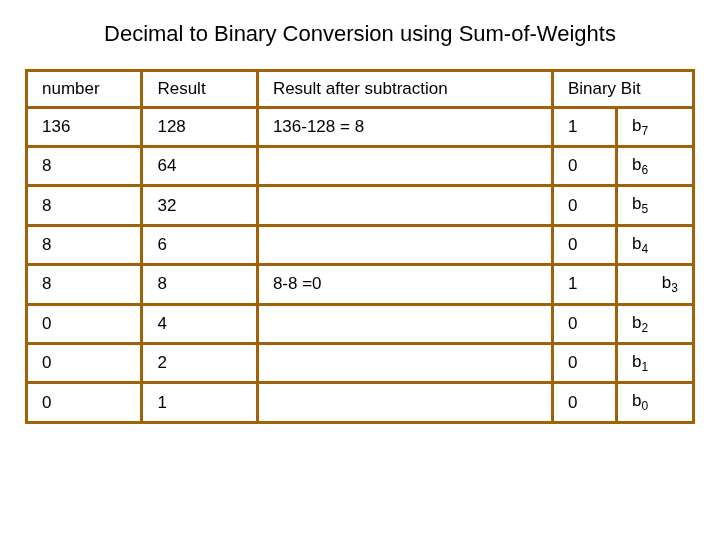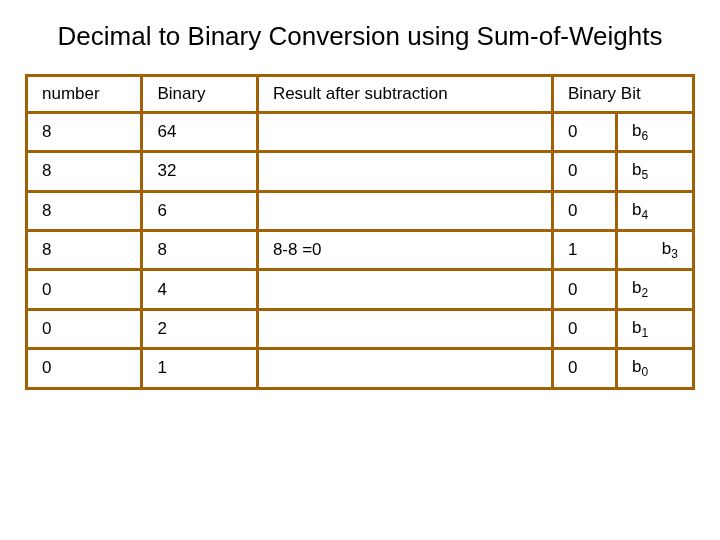--- a/index.html
+++ b/index.html
@@ -7,21 +7,21 @@
       background: #ffffff;
       font-family: Arial, sans-serif;
       width: 720px;
       height: 540px;
       display: flex;
       flex-direction: column;
       align-items: center;
       padding: 20px 30px;
     }
     .page-title {
-      font-size: 26px;
+      font-size: 22px;
       font-weight: normal;
       text-align: right;
       margin-bottom: 20px;
       line-height: 1.3;
     }
     .main-table {
       border-collapse: collapse;
       width: 670px;
     }
     .main-table td, .main-table th {
@@ -43,26 +43,33 @@
   </style>
 </head>
 <body>
 
 <h1 class="page-title">Decimal to Binary Conversion using Sum-of-Weights</h1>
 
 <table class="main-table">
   <thead>
     <tr>
       <td class="col-number">number</td>
-      <td class="col-weight">Binary</td>
+      <td class="col-weight">Result</td>
       <td class="col-result">Result after subtraction</td>
       <td class="col-binary" colspan="2">Binary Bit</td>
     </tr>
   </thead>
   <tbody id="table-body">
+      <tr>
+        <td>136</td>
+        <td>128</td>
+        <td>136-128 = 8</td>
+        <td style="width: 50px;">1</td>
+        <td style="width: 60px;">b<sub>7</sub></td>
+      </tr>
       <tr>
         <td>8</td>
         <td>64</td>
         <td></td>
         <td style="width: 50px;">0</td>
         <td style="width: 60px;">b<sub>6</sub></td>
       </tr>
       <tr>
         <td>8</td>
         <td>32</td>

